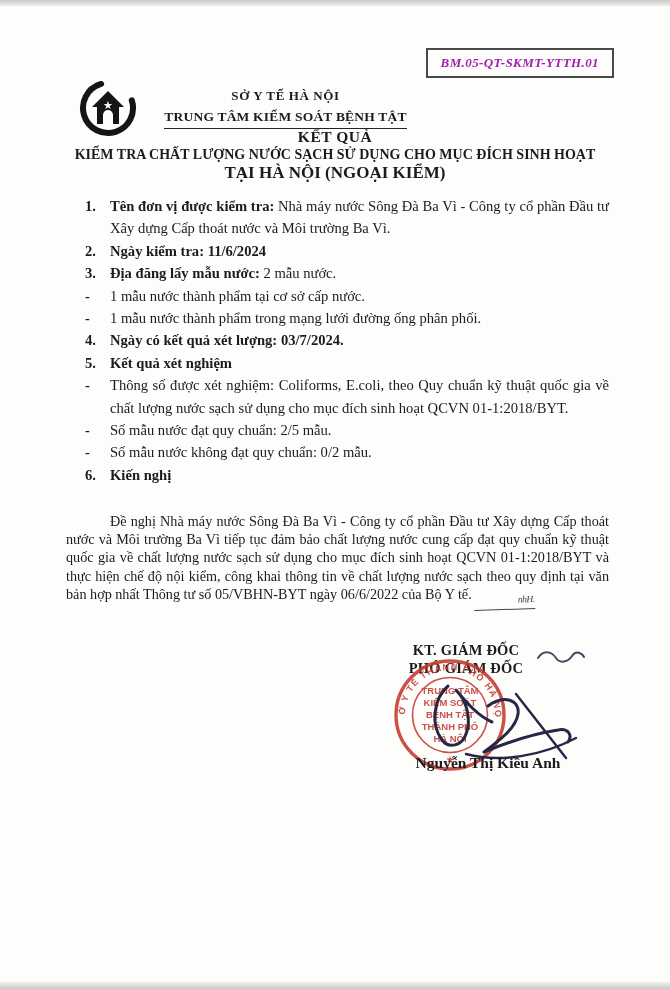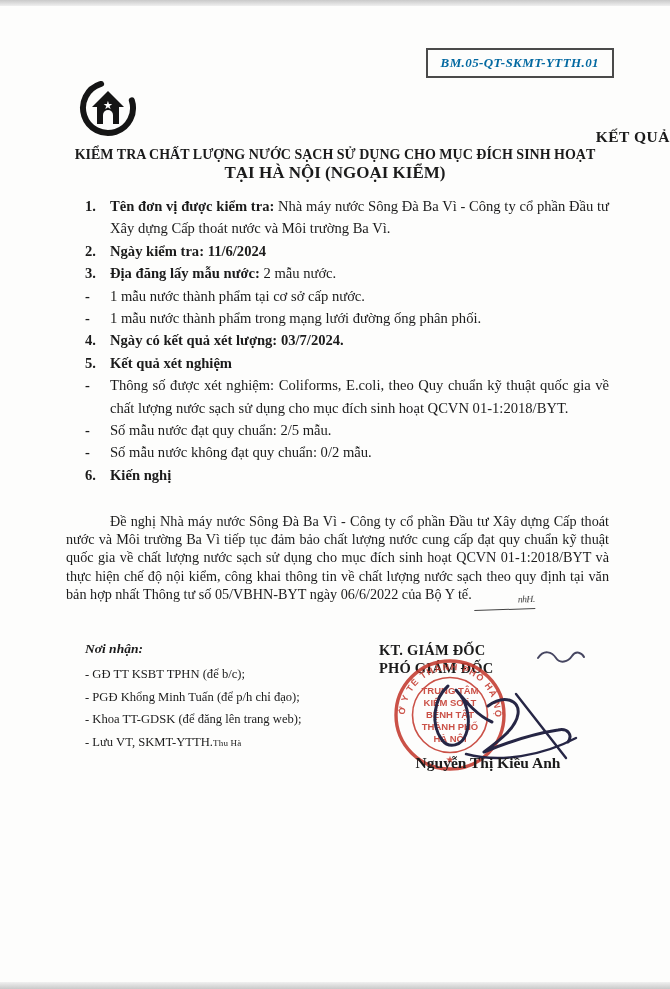--- a/index.html
+++ b/index.html
@@ -2,31 +2,31 @@
 <html><head>
 <meta charset="utf-8">
 <style>
   html,body{margin:0;padding:0;}
   body{width:670px;height:989px;background:#e9e9e9;font-family:"Liberation Serif","DejaVu Serif",serif;}
   .page{position:relative;width:670px;height:989px;background:#fdfdfc;overflow:hidden;color:#1b1b1b;}
   .scan-edge-top{position:absolute;left:0;top:0;width:670px;height:6px;background:linear-gradient(#c9c9c9,#efefef);}
   .scan-edge-bottom{position:absolute;left:0;bottom:0;width:670px;height:7px;background:linear-gradient(#f0f0f0,#c9c9c9);}
 
   .form-code{position:absolute;top:48px;right:56px;border:2px solid #4a4a4a;padding:5px 13px;
-    font-weight:bold;font-style:italic;font-size:13px;letter-spacing:.4px;color:#0369a1;margin-left:8px;}
+    font-weight:bold;font-style:italic;font-size:13px;letter-spacing:.4px;color:#a21caf;margin-left:8px;}
 
   .logo{position:absolute;left:79px;top:79px;width:58px;height:58px;}
 
   .org{position:absolute;left:138px;top:86px;width:295px;text-align:center;line-height:20px;}
   .org .dept{font-weight:bold;font-size:13px;letter-spacing:.6px;}
   .org .name{font-weight:bold;font-size:13.5px;letter-spacing:.2px;border-bottom:1.6px solid #222;
     display:inline-block;padding-bottom:1px;}
 
   .title{position:absolute;left:0;top:128px;width:670px;text-align:center;font-weight:bold;}
-  .title .t1{font-size:15.5px;line-height:18px;letter-spacing:.5px;text-align:right;}
+  .title .t1{font-size:15.5px;line-height:18px;letter-spacing:.5px;}
   .title .t2{font-size:14px;line-height:18px;}
   .title .t3{font-size:17px;line-height:18px;}
 
   .list{position:absolute;left:85px;top:195px;width:524px;font-size:14.6px;line-height:22.4px;}
   .row{display:flex;}
   .row .marker{width:25px;flex:0 0 25px;font-weight:bold;}
   .row .body{flex:1;text-align:justify;}
   .lbl{font-weight:bold;}
   .val-bold{font-weight:bold;}
 
@@ -34,21 +34,21 @@
     text-align:justify;text-indent:44px;}
   .initials{display:inline-block;font-size:9.5px;font-style:italic;color:#3a3a3a;
     border-bottom:1.4px solid #444;transform:rotate(-2deg);position:relative;top:4px;margin-left:2px;
     letter-spacing:-.5px;}
 
   .recipients{position:absolute;left:85px;top:641px;width:300px;}
   .recipients .hdr{font-weight:bold;font-style:italic;font-size:13.5px;margin-bottom:6px;}
   .recipients .itm{font-size:12.6px;line-height:22.6px;}
   .recipients .note{font-size:9px;letter-spacing:.2px;}
 
-  .sig-block{position:absolute;left:379px;top:641px;width:220px;text-align:left;z-index:1;}
+  .sig-block{position:absolute;left:356px;top:641px;width:220px;text-align:center;z-index:1;}
   .sig-block .l1,.sig-block .l2{font-weight:bold;font-size:14.5px;line-height:18px;letter-spacing:.2px;}
   .signer-name{position:absolute;left:378px;top:754px;width:220px;text-align:center;
     font-weight:bold;font-size:15.5px;z-index:3;}
 
   .seal-svg{position:absolute;left:370px;top:628px;width:270px;height:170px;z-index:2;pointer-events:none;}
 </style>
 </head>
 <body>
 
 <div class="page">
@@ -61,20 +61,24 @@
     <svg width="58" height="58" viewBox="0 0 58 58">
       <g transform="rotate(-18 29 29)">
         <circle cx="29" cy="29" r="25" fill="none" stroke="#151515" stroke-width="6" stroke-dasharray="118 40" stroke-linecap="round"></circle>
       </g>
       <path d="M29 12 L45 28 L40 28 L40 45 L18 45 L18 28 L13 28 Z" fill="#151515"></path>
       <text x="29" y="30" font-size="11" fill="#ffffff" text-anchor="middle" font-family="'DejaVu Sans',sans-serif">★</text>
       <path d="M24 45 L24 36 a5 5 0 0 1 10 0 L34 45 Z" fill="#fdfdfc"></path>
     </svg>
   </div>
 
+  <div class="org">
+    <div class="dept">SỞ Y TẾ HÀ NỘI</div>
+    <div><span class="name">TRUNG TÂM KIỂM SOÁT BỆNH TẬT</span></div>
+  </div>
 
   <div class="title">
     <div class="t1">KẾT QUẢ</div>
     <div class="t2">KIỂM TRA CHẤT LƯỢNG NƯỚC SẠCH SỬ DỤNG CHO MỤC ĐÍCH SINH HOẠT</div>
     <div class="t3">TẠI HÀ NỘI (NGOẠI KIỂM)</div>
   </div>
 
   <div class="list">
     <div class="row">
       <span class="marker">1.</span>
@@ -117,27 +121,20 @@
       <span class="body">Số mẫu nước không đạt quy chuẩn: 0/2 mẫu.</span>
     </div>
     <div class="row">
       <span class="marker">6.</span>
       <span class="body"><span class="lbl">Kiến nghị</span></span>
     </div>
   </div>
 
   <div class="para"><span>Đề nghị Nhà máy nước Sông Đà Ba Vì - Công ty cổ phần Đầu tư Xây dựng Cấp thoát nước và Môi trường Ba Vì tiếp tục đảm bảo chất lượng nước cung cấp đạt quy chuẩn kỹ thuật quốc gia về chất lượng nước sạch sử dụng cho mục đích sinh hoạt QCVN 01-1:2018/BYT và thực hiện chế độ nội kiểm, công khai thông tin về chất lượng nước sạch theo quy định tại văn bản hợp nhất Thông tư số 05/VBHN-BYT ngày 06/6/2022 của Bộ Y tế.</span><span class="initials">nhH.</span></div>
 
-  <div class="recipients">
-    <div class="hdr">Nơi nhận:</div>
-    <div class="itm">- GĐ TT KSBT TPHN (để b/c);</div>
-    <div class="itm">- PGĐ Khổng Minh Tuấn (để p/h chỉ đạo);</div>
-    <div class="itm">- Khoa TT-GDSK (để đăng lên trang web);</div>
-    <div class="itm"><span>- Lưu VT, SKMT-YTTH.</span><span class="note">Thu Hà</span></div>
-  </div>
 
   <div class="sig-block">
     <div class="l1">KT. GIÁM ĐỐC</div>
     <div class="l2">PHÓ GIÁM ĐỐC</div>
   </div>
 
   <svg class="seal-svg" viewBox="0 0 270 170">
     <g opacity="0.88">
       <circle cx="80" cy="87" r="54" fill="none" stroke="#c43a2f" stroke-width="3.4"></circle>
       <circle cx="80" cy="87" r="37.5" fill="none" stroke="#c43a2f" stroke-width="1.6"></circle>

